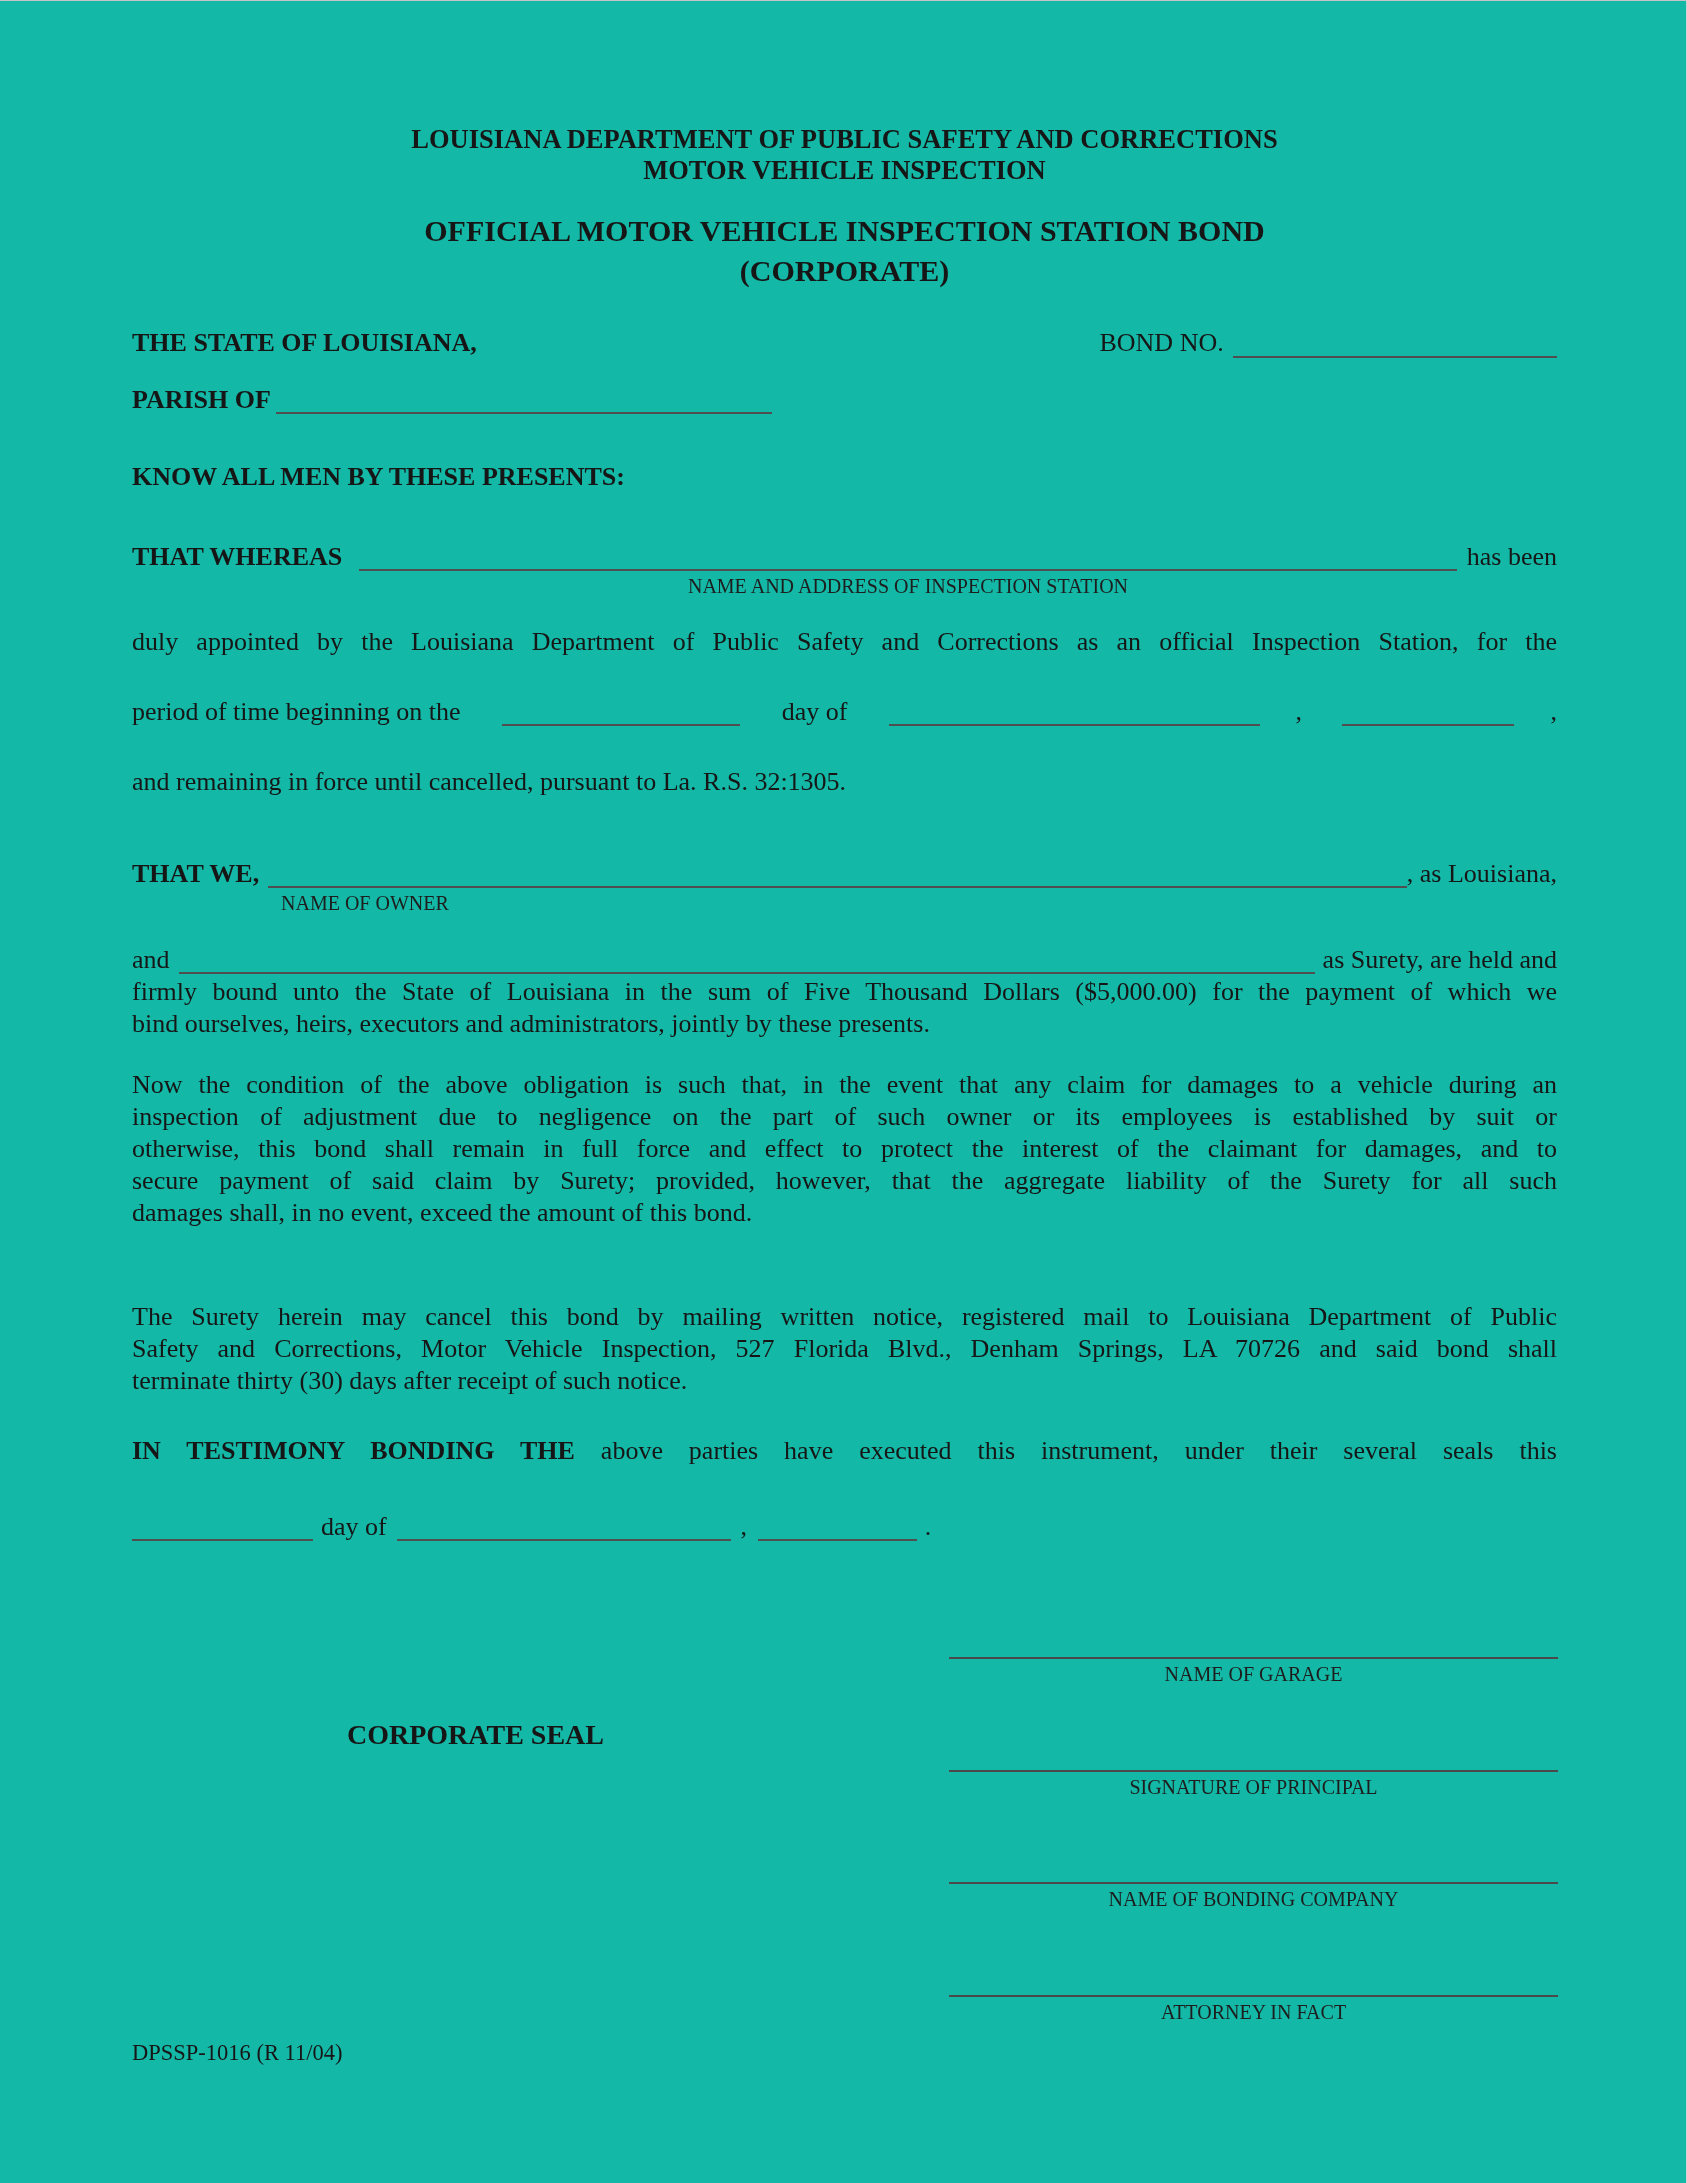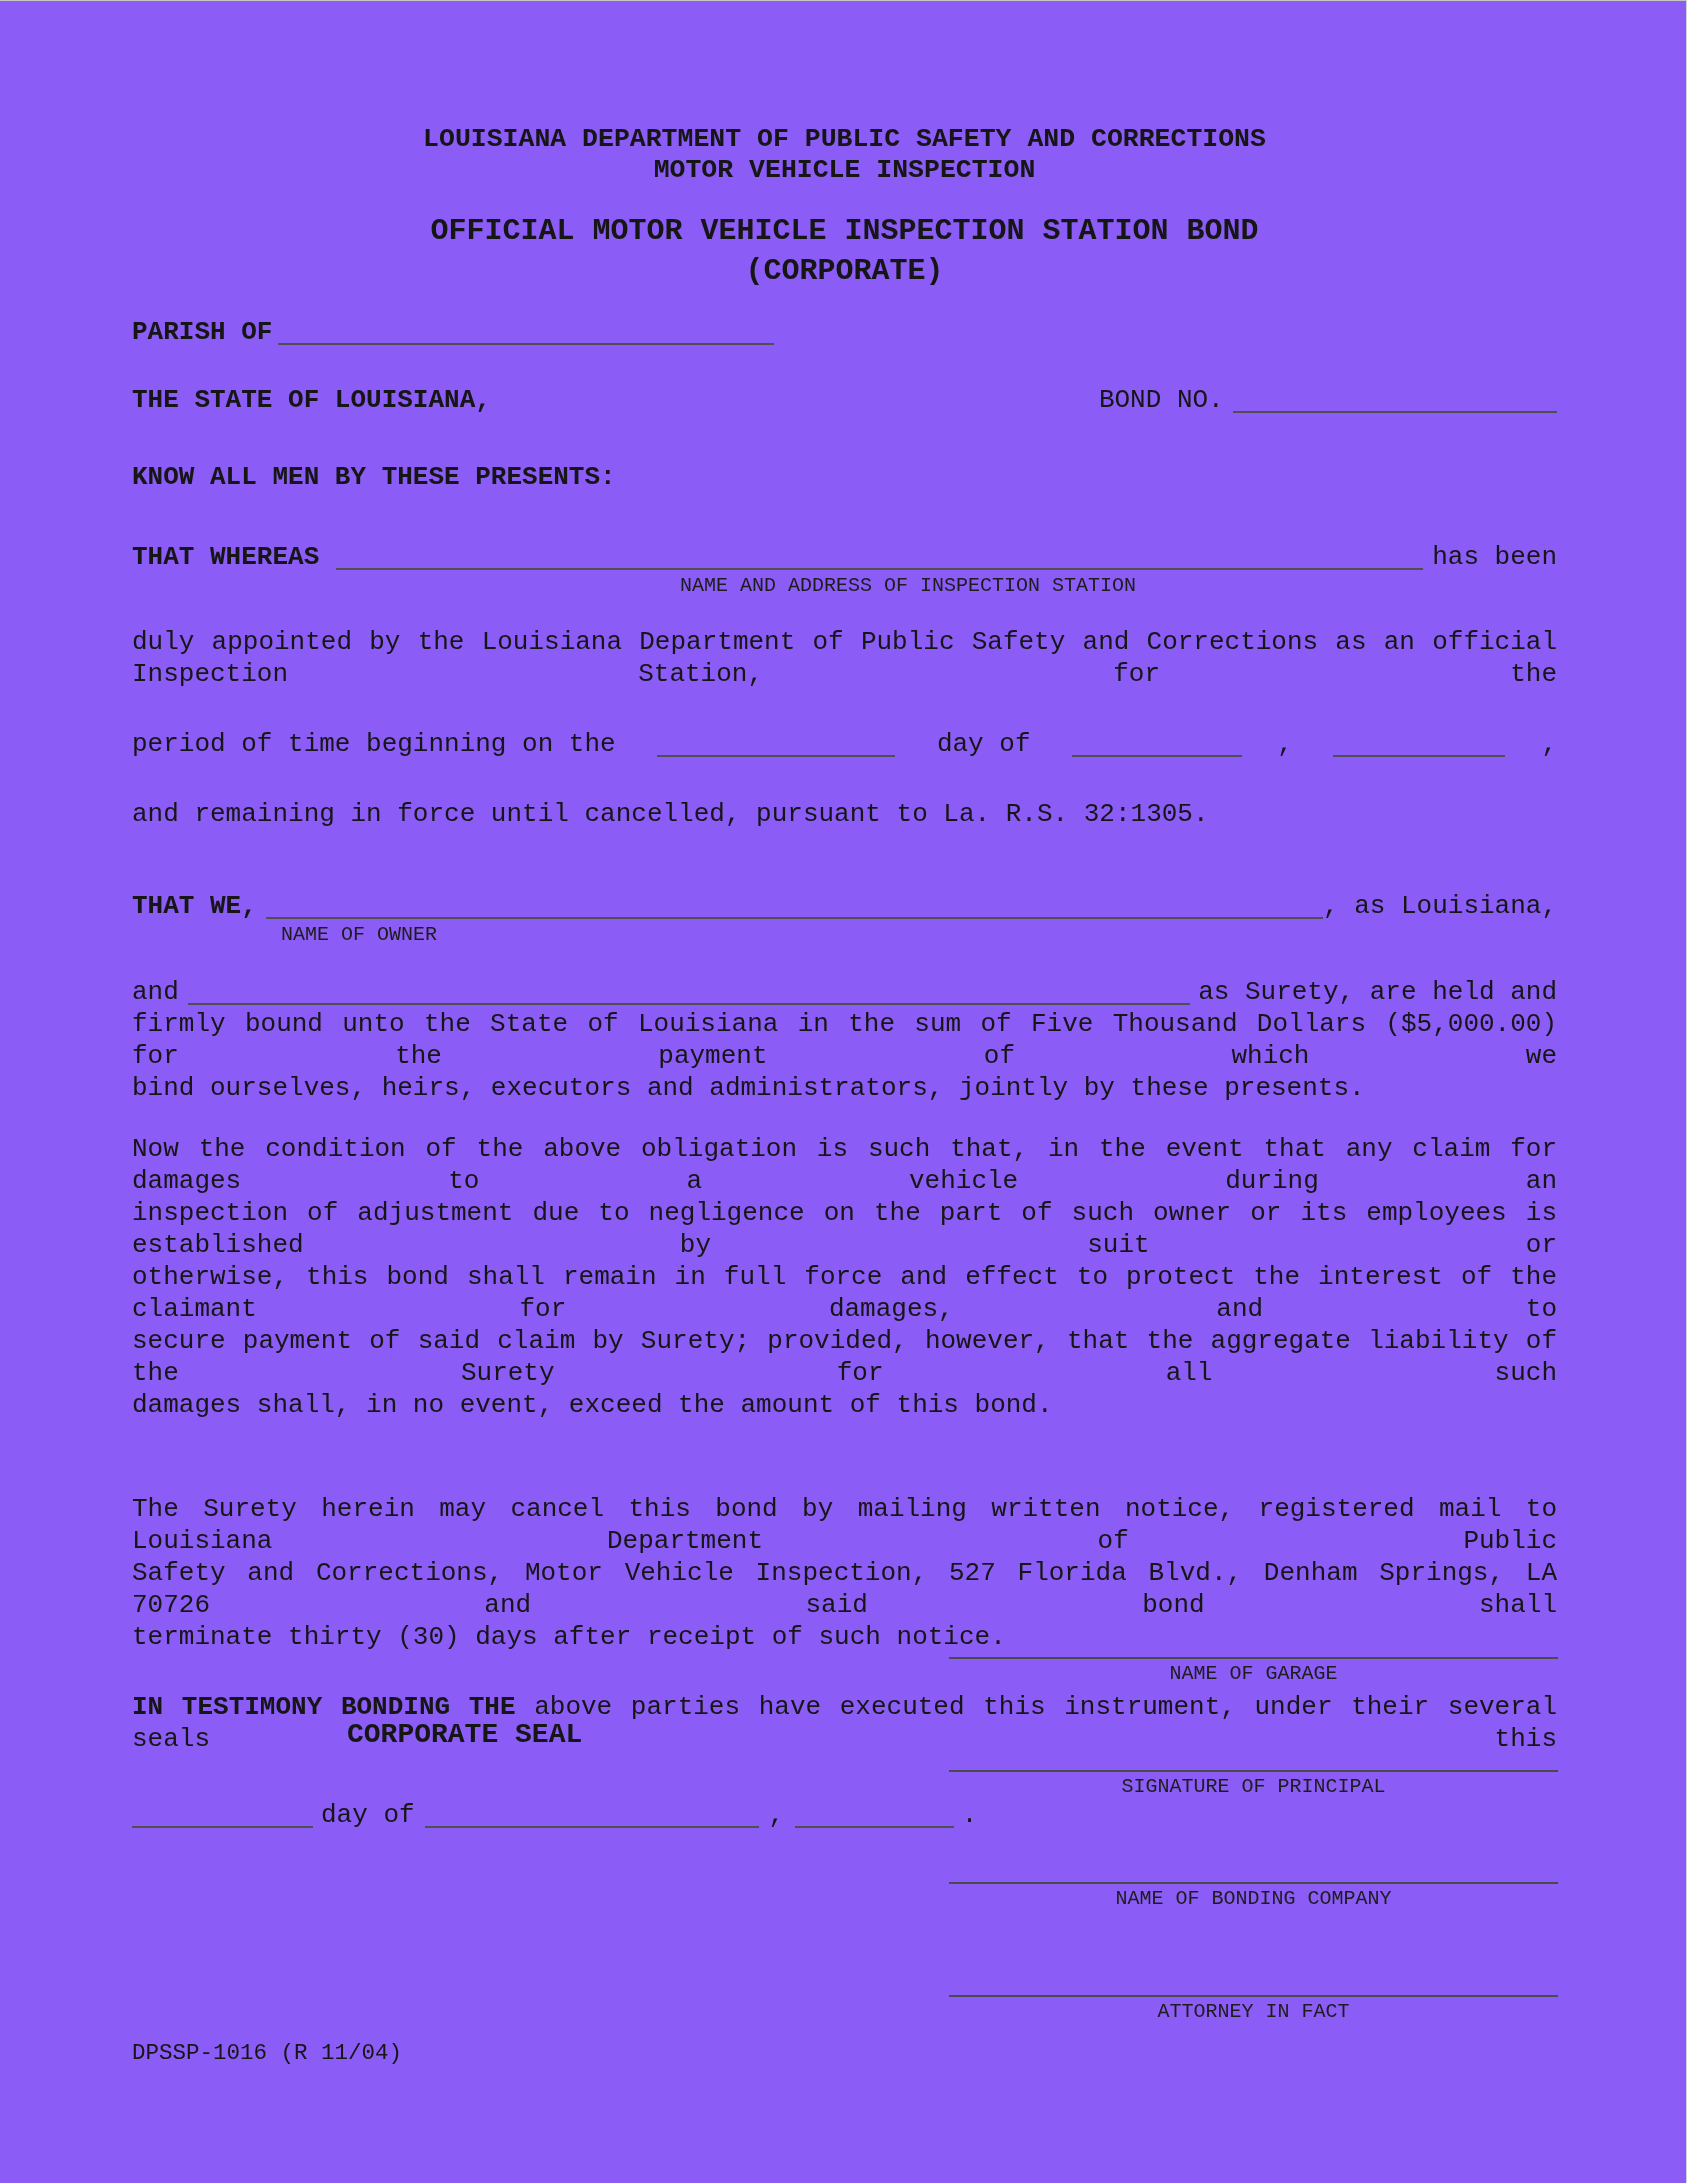--- a/index.html
+++ b/index.html
@@ -1,21 +1,21 @@
 <!DOCTYPE html>
 <html style="font-size:10.6px"><head>
 <meta charset="utf-8">
 <style>
   * { margin: 0; padding: 0; box-sizing: border-box; }
   html, body { background: #ffffff; }
   .page {
     width: 1687px; height: 2183px;
     position: relative;
-    background: #8b5cf6;
-    font-family: Liberation Mono, monospace;
+    background: #14b8a6;
+    font-family: Liberation Serif, serif;
     font-size: 26px; line-height: 32px;
     color: #161616;
     padding: 123px 129px 12px 132px;
     border-top: 0.7px solid #c4c4c4;
     border-right: 0.7px solid #d2d2d2;
     overflow: hidden;
   }
   .bold { font-weight: 700; }
   .center { text-align: center; }
   .hline { font-size: 26.5px; line-height: 31px; }
@@ -51,31 +51,31 @@
 <div class="page">
 
   <div class="center bold hline">LOUISIANA DEPARTMENT OF PUBLIC SAFETY AND CORRECTIONS</div>
   <div class="center bold hline">MOTOR VEHICLE INSPECTION</div>
 
   <div class="title-block">
     <div class="center bold title">OFFICIAL MOTOR VEHICLE INSPECTION STATION BOND</div>
     <div class="center bold title">(CORPORATE)</div>
   </div>
 
-  <div class="row mt37">
-    <span class="bold">PARISH OF</span>
-    <span class="blank" style="width:496px; margin-left:5.3px;"></span>
-  </div>
-
   <div class="row mt54">
     <span class="bold">THE STATE OF LOUISIANA,</span>
     <span class="row" style="margin-left:auto;">
       <span>BOND NO.</span>
       <span class="blank" style="width:324px; margin-left:9.3px;"></span>
     </span>
+  </div>
+
+  <div class="row mt37">
+    <span class="bold">PARISH OF</span>
+    <span class="blank" style="width:496px; margin-left:5.3px;"></span>
   </div>
 
   <div class="bold mt50">KNOW ALL MEN BY THESE PRESENTS:</div>
 
   <div class="row mt72">
     <span class="bold">THAT WHEREAS</span>
     <span class="blank grow" style="margin:0 9.3px 0 17px;"></span>
     <span>has been</span>
   </div>
   <div class="cap capwhereas">NAME AND ADDRESS OF INSPECTION STATION</div>

